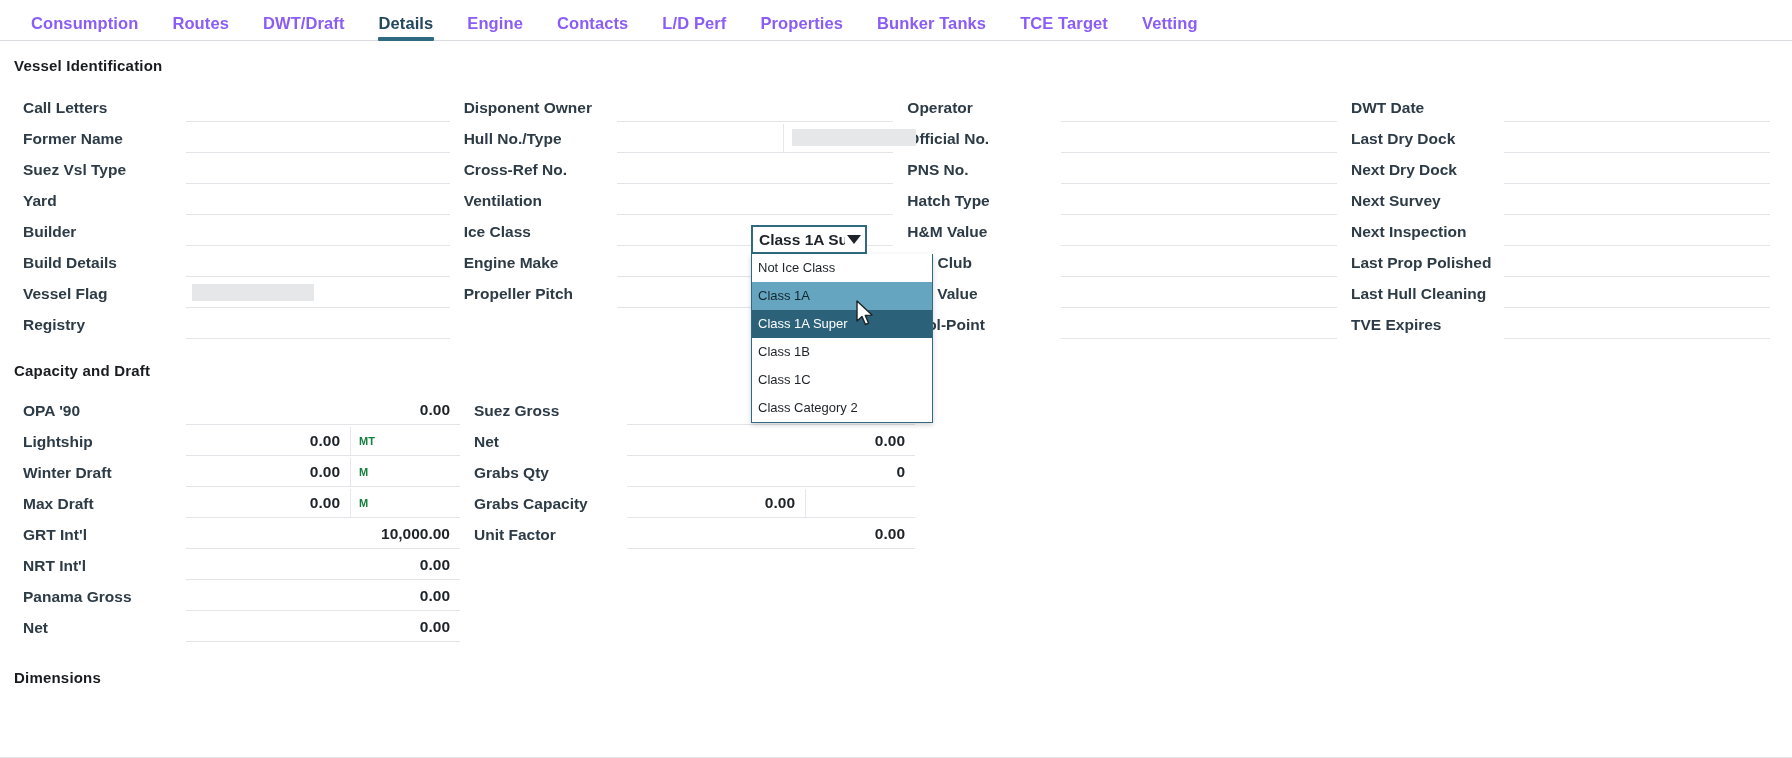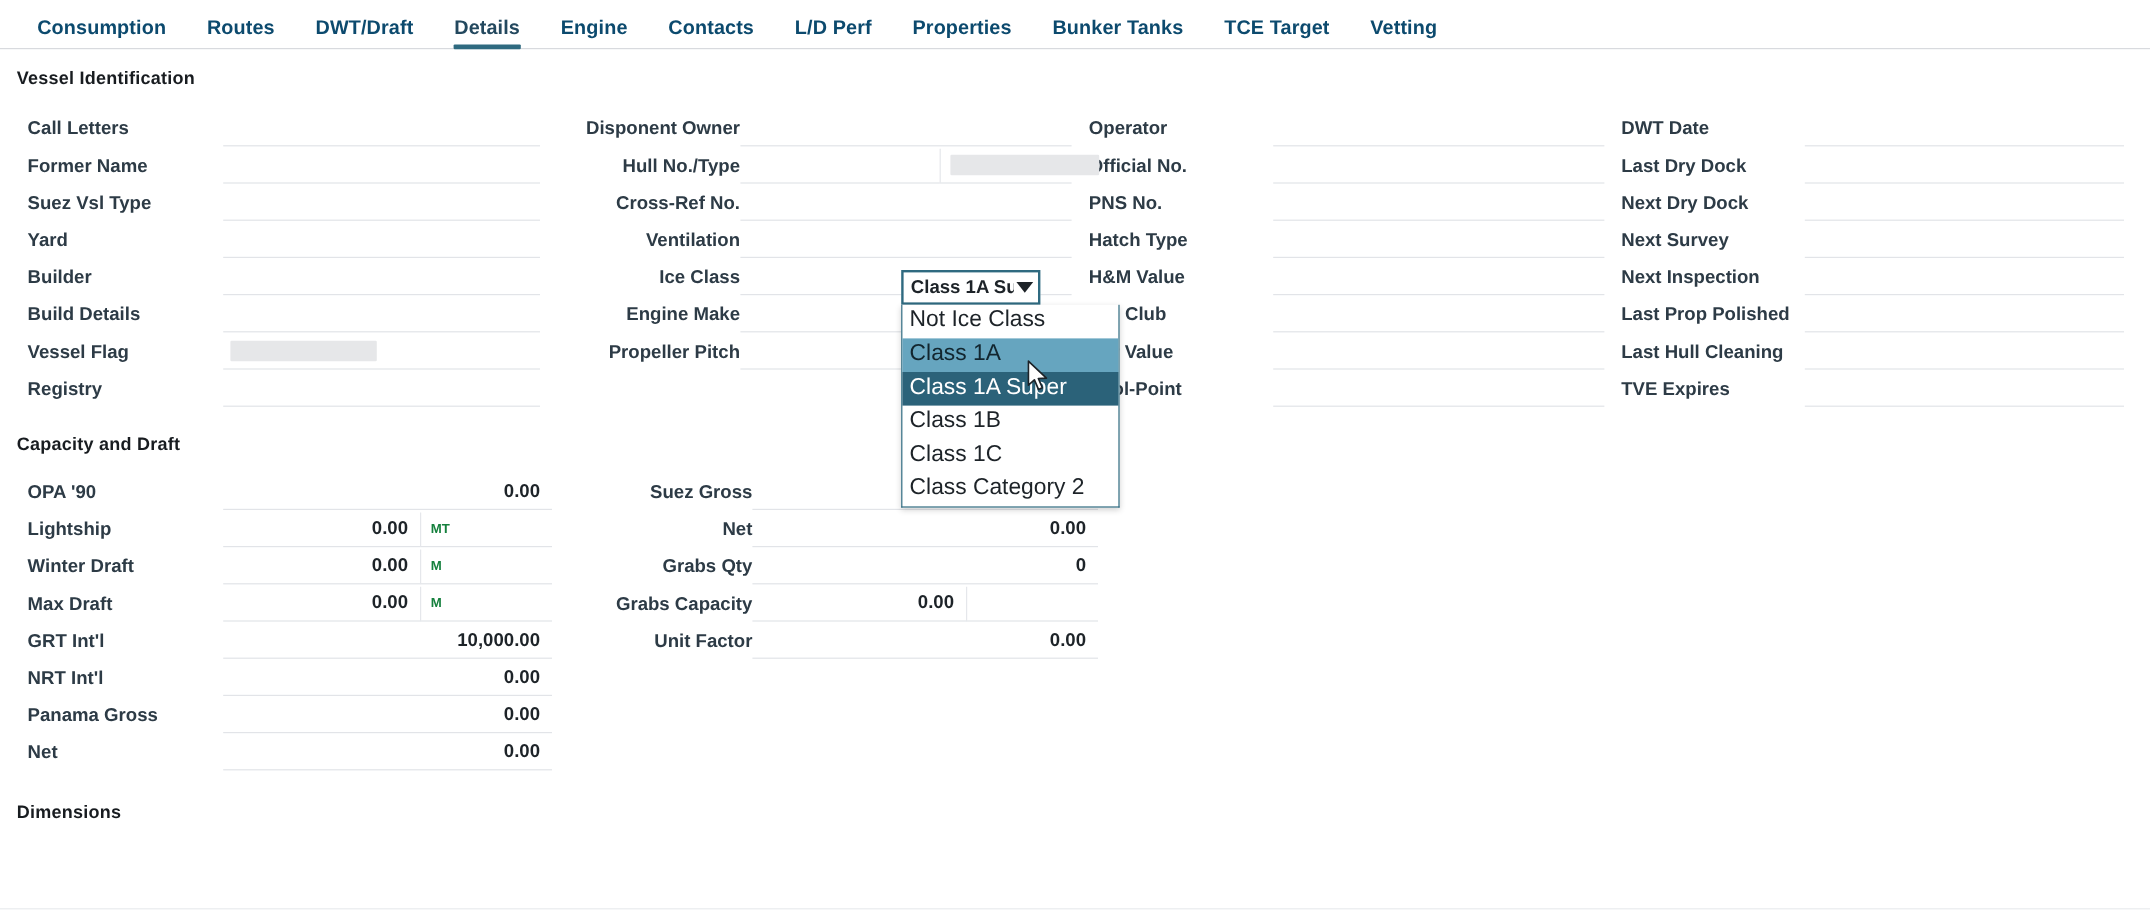--- a/index.html
+++ b/index.html
@@ -18,21 +18,21 @@
     border-bottom: 1px solid #d8dade;
     display: flex;
     align-items: flex-end;
     padding: 0 0 0 14px;
     background: #fff;
   }
   .tab {
     position: relative;
     font-size: 16.5px;
     font-weight: bold;
-    color: #0c4a6e;
+    color: #8b5cf6;
     padding: 0 17px 9px 17px;
     line-height: 1;
     white-space: nowrap;
     cursor: pointer;
     letter-spacing: .1px;
   }
   .tab.active { color: #23485e; }
   .tab.active::after {
     content:"";
     position:absolute; left:16px; right:16px; bottom:-1px;
@@ -69,21 +69,21 @@
     height: 31px;
     font-weight: bold;
   }
   .lbl {
     font-size: 15.5px;
     color: #2d3b46;
     white-space: nowrap;
     flex: 0 0 auto;
   }
   .c1 .lbl { width: 172px; padding-left: 9px; }
-  .c2 .lbl { width: 159px; padding-left: 6px; text-align: right; }
+  .c2 .lbl { width: 159px; padding-left: 6px; }
   .c3 .lbl { width: 160px; padding-left: 6px; }
   .c4 .lbl { width: 159px; padding-left: 6px; }
 
   .fld {
     flex: 1 1 auto;
     height: 29px;
     border-bottom: 1px solid #e2e4e8;
     display: flex;
     align-items: center;
     position: relative;
@@ -153,26 +153,26 @@
     margin-left: 2px;
   }
   .optlist {
     border: 1px solid #2f6a80;
     border-top: none;
     background: #fff;
     width: 182px;
     box-shadow: 0 2px 5px rgba(0,0,0,.18);
   }
   .opt {
-    font-size: 19px;
+    font-size: 13px;
     color: #1d2328;
     padding: 2px 6px 3px 6px;
     height: 28px;
     display: flex;
-    align-items: flex-start;
+    align-items: center;
     white-space: nowrap;
     cursor: pointer;
   }
   .opt.hover { background: #66a5bf; color: #12262f; }
   .opt.selected { background: #2b6279; color: #ffffff; }
 
   
   .cursor {
     position: absolute;
     left: 856px; top: 300px;

